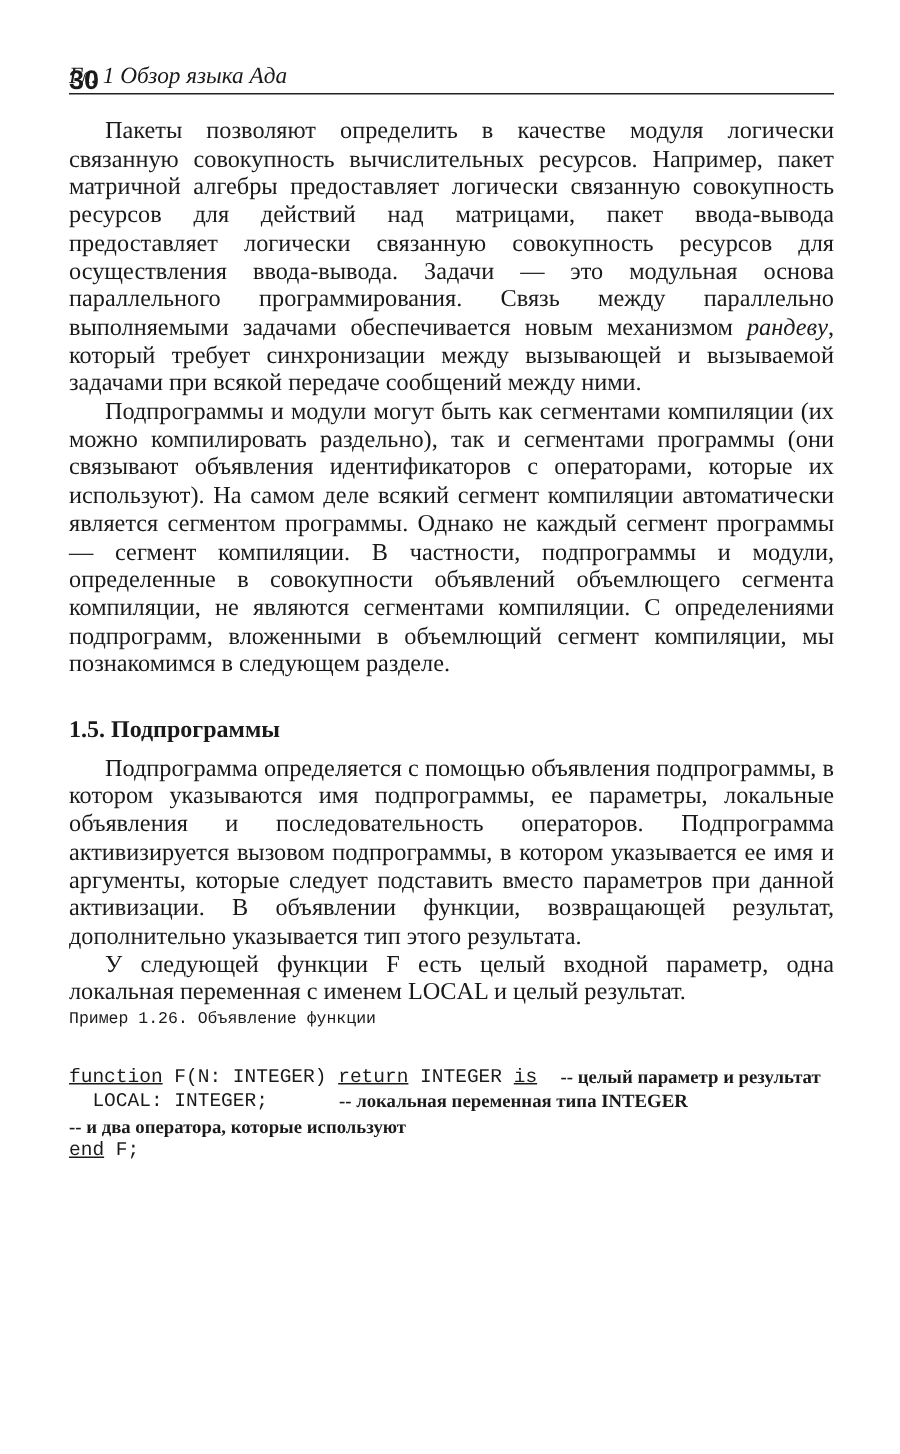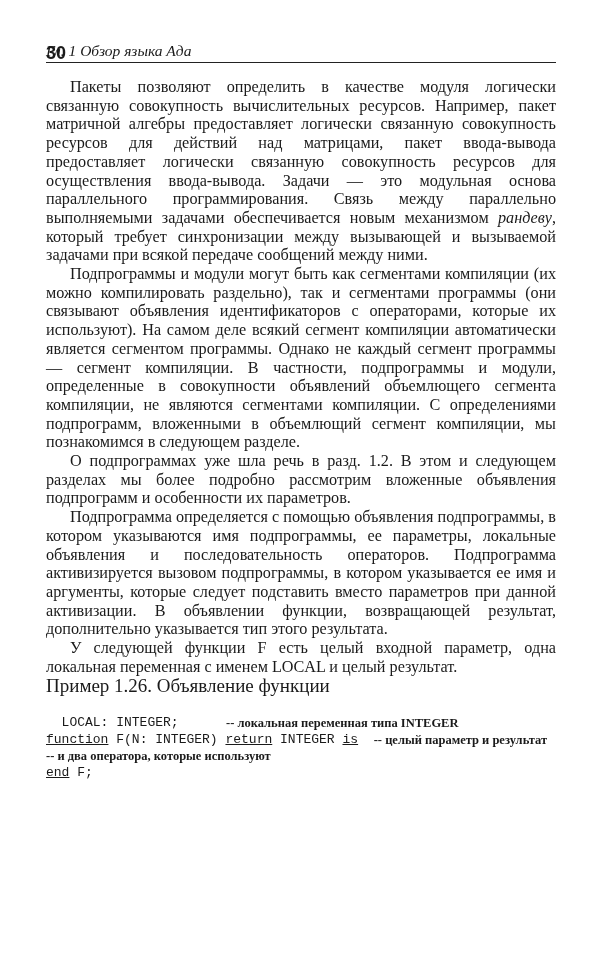--- a/index.html
+++ b/index.html
@@ -5,21 +5,21 @@
     html, body { margin: 0; padding: 0; background: #ffffff; }
     body { width: 600px; height: 969px; position: relative; overflow: hidden; color: #1a1a1a; }
     .page { position: absolute; left: 46px; top: 40px; width: 510px; }
     .running-head { position: relative; height: 22px; border-bottom: 1.5px solid #222; font-family: "Liberation Serif", serif; }
     .page-num { position: absolute; left: 0; top: 3px; font-family: "Liberation Sans", sans-serif; font-weight: bold; font-size: 18px; }
     .head-title { position: absolute; left: 0; right: 0; top: 2px; text-align: left; font-style: italic; font-size: 15.5px; }
     .body { font-family: "Liberation Serif", serif; font-size: 16.2px; line-height: 18.7px; text-align: justify; }
     .body p { margin: 0; text-indent: 24px; }
     .p1 { margin-top: 15px !important; }
     .section-title { font-family: "Liberation Serif", serif; font-weight: bold; font-size: 16px; margin: 26px 0 6px 0; }
-    .example-cap { font-family: Liberation Serif, serif; font-size: 19px; margin-top: 10px; text-indent: 0 !important; }
+    .example-cap { font-family: Liberation Mono, monospace; font-size: 11px; margin-top: 10px; text-indent: 0 !important; }
     .code { margin-top: 20px; font-size: 13px; line-height: 16.5px; }
     .code-row { display: flex; white-space: pre; }
     .code-left { width: 180px; font-family: "Liberation Mono", monospace; font-size: 13px; }
     .code-right { font-family: "Liberation Serif", serif; font-weight: bold; font-size: 12.5px; }
     .kw { text-decoration: underline; }
     .mono { font-family: "Liberation Mono", monospace; }
     i.em { font-style: italic; }
   </style>
 </head>
 <body>
@@ -27,33 +27,33 @@
 <div class="page">
   <div class="running-head">
     <span class="page-num">30</span>
     <span class="head-title">Гл. 1 Обзор языка Ада</span>
   </div>
 
   <div class="body">
     <p class="p1"><span>Пакеты позволяют определить в качестве модуля логически связанную совокупность вычислительных ресурсов. Например, пакет матричной алгебры предоставляет логически связанную совокупность ресурсов для действий над матрицами, пакет ввода-вывода предоставляет логически связанную совокупность ресурсов для осуществления ввода-вывода. Задачи — это модульная основа параллельного программирования. Связь между параллельно выполняемыми задачами обеспечивается новым механизмом </span><i class="em">рандеву</i><span>, который требует синхронизации между вызывающей и вызываемой задачами при всякой передаче сообщений между ними.</span></p>
     <p>Подпрограммы и модули могут быть как сегментами компиляции (их можно компилировать раздельно), так и сегментами программы (они связывают объявления идентификаторов с операторами, которые их используют). На самом деле всякий сегмент компиляции автоматически является сегментом программы. Однако не каждый сегмент программы — сегмент компиляции. В частности, подпрограммы и модули, определенные в совокупности объявлений объемлющего сегмента компиляции, не являются сегментами компиляции. С определениями подпрограмм, вложенными в объемлющий сегмент компиляции, мы познакомимся в следующем разделе.</p>
 
-    <p>О подпрограммах уже шла речь в разд. 1.2. В этом и следующем разделах мы более подробно рассмотрим вложенные объявления подпрограмм и особенности их параметров.</p>
+    <div class="section-title">1.5. Подпрограммы</div>
     <p>Подпрограмма определяется с помощью объявления подпрограммы, в котором указываются имя подпрограммы, ее параметры, локальные объявления и последовательность операторов. Подпрограмма активизируется вызовом подпрограммы, в котором указывается ее имя и аргументы, которые следует подставить вместо параметров при данной активизации. В объявлении функции, возвращающей результат, дополнительно указывается тип этого результата.</p>
     <p>У следующей функции F есть целый входной параметр, одна локальная переменная с именем LOCAL и целый результат.</p>
     <p class="example-cap">Пример 1.26. Объявление функции</p>
 
     <div class="code">
       <div class="code-row">
+        <span class="mono" style="white-space:pre;"><span class="kw">function</span><span> F(N: INTEGER) </span><span class="kw">return</span><span> INTEGER </span><span class="kw">is</span>  </span>
+        <span class="code-right">-- целый параметр и результат</span>
+      </div>
+      <div class="code-row">
         <span class="code-left">  LOCAL: INTEGER;</span>
         <span class="code-right">-- локальная переменная типа INTEGER</span>
-      </div>
-      <div class="code-row">
-        <span class="mono" style="white-space:pre;"><span class="kw">function</span><span> F(N: INTEGER) </span><span class="kw">return</span><span> INTEGER </span><span class="kw">is</span>  </span>
-        <span class="code-right">-- целый параметр и результат</span>
       </div>
       <div class="code-row">
         <span class="code-right">-- и два оператора, которые используют</span>
       </div>
       <div class="code-row">
         <span class="code-left"><span class="kw">end</span><span> F;</span></span>
       </div>
     </div>
   </div>
 </div>

